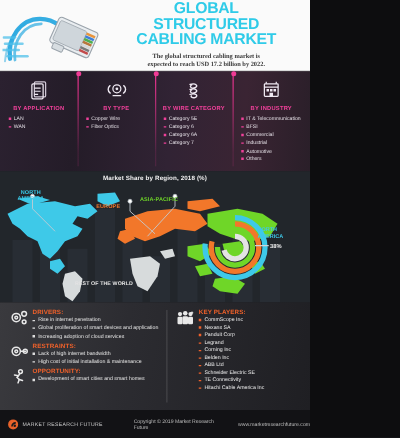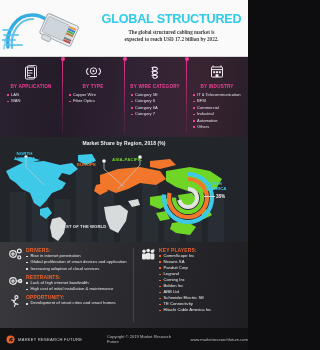--- a/index.html
+++ b/index.html
@@ -11,21 +11,21 @@
   .page { width:248px; height:350px; position:relative; background:#1c1c20; }
 
   
   .header {
     position:absolute; left:0; top:0; width:248px; height:57px;
     background:#fafafa; border-bottom:1px solid #d8d8d8;
     display:flex; align-items:center;
   }
   .hdr-art { width:100px; height:57px; position:relative; flex:0 0 100px; }
   .cable-svg { position:absolute; left:2px; top:3px; }
-  .hdr-text { flex:1; padding-right:5px; text-align:center; }
+  .hdr-text { flex:1; padding-right:18px; text-align:center; }
   .hdr-title {
     color:#2fcbe8; font-weight:bold; font-size:12.6px; line-height:12.6px;
     letter-spacing:-0.2px;
   }
   .hdr-title .l2 { display:block; }
   .hdr-sub {
     color:#3b3b3b; font-size:5.1px; line-height:7px; margin-top:4px;
     font-family:"Liberation Serif", serif; font-weight:bold;
   }
 
@@ -153,20 +153,21 @@
             <rect x="25" y="15" width="7.5" height="2" fill="#7a7a7a"></rect>
             <rect x="25" y="17.4" width="7.5" height="2" fill="#c24b4b"></rect>
           </g>
           <rect x="4" y="21" width="9" height="5" rx="1" fill="#d7dde1" stroke="#9aa3ab" stroke-width="0.8"></rect>
         </g>
       </svg>
     </div>
     <div class="hdr-text">
       <div class="hdr-title">
         <span>GLOBAL STRUCTURED</span>
+        <span class="l2">CABLING MARKET</span>
       </div>
       <div class="hdr-sub">
         <div>The global structured cabling market is</div>
         <div>expected to reach USD 17.2 billion by 2022.</div>
       </div>
     </div>
   </div>
 
   <div class="segband">
 

